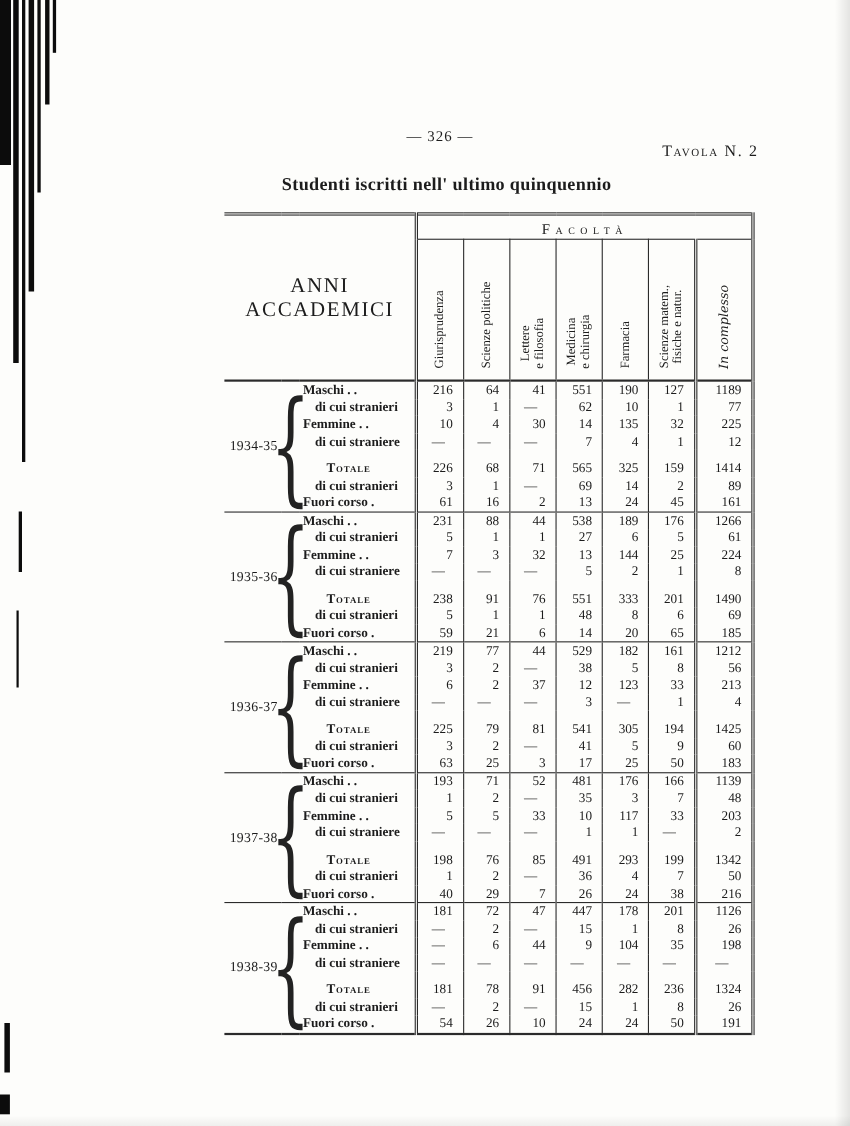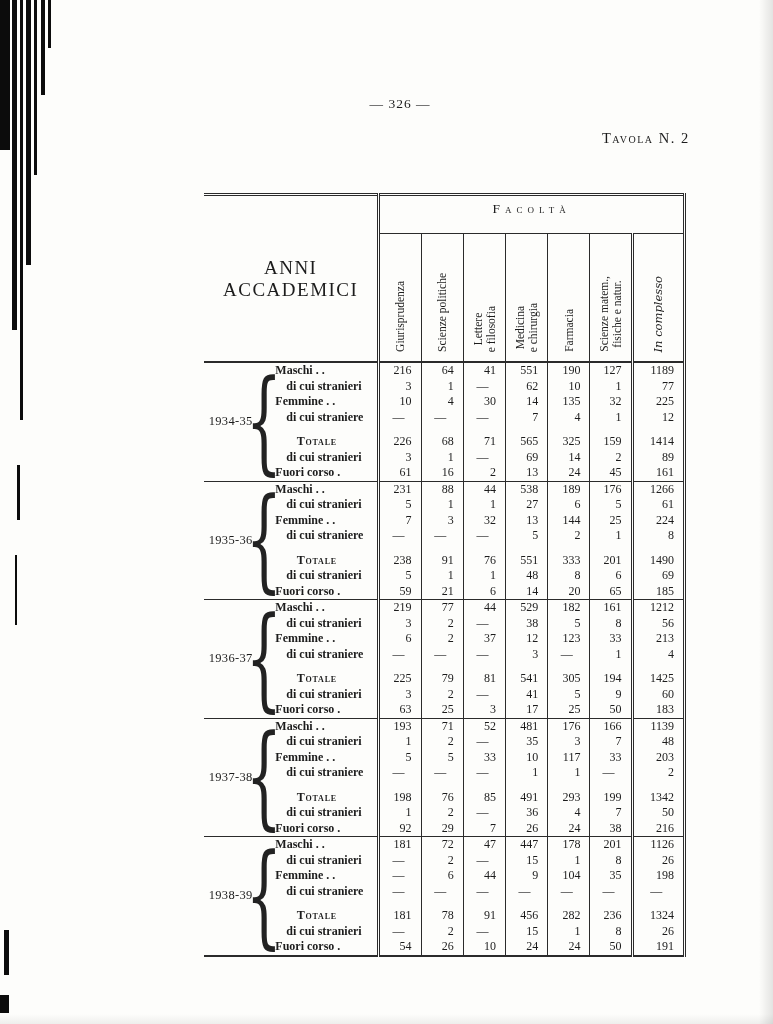--- a/index.html
+++ b/index.html
@@ -9,42 +9,42 @@
     font-family:"Liberation Serif","DejaVu Serif",serif;
   }
   
   .binding{position:absolute;left:0;top:0;width:60px;height:1024px;}
   .streak{position:absolute;background:#0c0c0c;}
   .edge-right{position:absolute;right:0;top:0;width:14px;height:1024px;
     background:linear-gradient(to right,rgba(0,0,0,0),rgba(0,0,0,0.10));}
   .edge-bottom{position:absolute;left:0;bottom:0;width:773px;height:10px;
     background:linear-gradient(to bottom,rgba(0,0,0,0),rgba(0,0,0,0.06));}
   
-  .page-number{position:absolute;top:96px;left:400px;transform:translateX(-50%);
+  .page-number{position:absolute;top:116px;left:400px;transform:translateX(-50%);
     font-size:13.5px;letter-spacing:1px;white-space:nowrap;}
   .tavola{position:absolute;top:130px;left:602px;font-size:14.5px;
     font-variant:small-caps;letter-spacing:1.5px;white-space:nowrap;}
   .title{position:absolute;top:158px;left:406px;transform:translateX(-50%);
     font-size:16.5px;font-weight:bold;white-space:nowrap;letter-spacing:0.3px;}
   
   table.stat{
     position:absolute;left:204px;top:193px;
     border-collapse:collapse;table-layout:fixed;width:482px;
     border-top:3px double #2b2b2b;border-bottom:2px solid #2b2b2b;
   }
   col.year{width:52px;} col.brace{width:16px;} col.label{width:106px;}
   col.v{width:42px;} col.vlast{width:52px;}
   th,td{padding:0;font-weight:normal;}
   th.anni{
     vertical-align:middle;text-align:center;font-size:19px;letter-spacing:1.5px;
     border-bottom:2px solid #2b2b2b;
   }
   th.facolta{
     text-align:center;font-size:13.5px;font-variant:small-caps;letter-spacing:5px;
-    padding:5px 0 16px 0;
+    padding:5px 0 0 0;
     border-left:3px double #2b2b2b;border-right:3px double #2b2b2b;
     border-bottom:1px solid #2b2b2b;
   }
   tr.colrow th{height:122px;vertical-align:bottom;border-bottom:2px solid #2b2b2b;padding-bottom:5px;text-align:center;}
   .vert{
     display:inline-block;writing-mode:vertical-rl;transform:rotate(180deg);
     white-space:pre-line;font-size:11.5px;line-height:12.5px;max-height:116px;
   }
   th.complesso .vert{font-style:italic;font-family:"DejaVu Serif","Liberation Serif",serif;}
   .colhead,.val{border-left:1px solid #2b2b2b;}
@@ -83,20 +83,21 @@
     <div class="streak" style="left:17px;top:465px;width:3px;height:55px;"></div>
     <div class="streak" style="left:15px;top:555px;width:2px;height:70px;"></div>
     <div class="streak" style="left:4px;top:930px;width:5px;height:45px;"></div>
     <div class="streak" style="left:0;top:995px;width:9px;height:18px;"></div>
   </div>
   <div class="edge-right"></div>
   <div class="edge-bottom"></div>
 
   <div class="page-number">— 326 —</div>
   <div class="tavola">Tavola N. 2</div>
+  <div class="title">Studenti iscritti nell' ultimo quinquennio</div>
 
   <table class="stat">
     <colgroup>
       <col class="year">
         <col class="brace">
         <col class="label">
       <col class="v">
         <col class="v">
         <col class="v">
         <col class="v">
@@ -404,21 +405,21 @@
           <td class="val c0">1</td>
           <td class="val c1">2</td>
           <td class="val c2 dash">—</td>
           <td class="val c3">36</td>
           <td class="val c4">4</td>
           <td class="val c5">7</td>
           <td class="val c6">50</td>
         </tr>
         <tr class="">
           <td class="rowlabel main">Fuori corso    .</td>
-          <td class="val c0">92</td>
+          <td class="val c0">40</td>
           <td class="val c1">29</td>
           <td class="val c2">7</td>
           <td class="val c3">26</td>
           <td class="val c4">24</td>
           <td class="val c5">38</td>
           <td class="val c6">216</td>
         </tr>
         <tr class="group-start">
           <td class="year" rowspan="7">1938-39</td>
           <td class="brace" rowspan="7">

